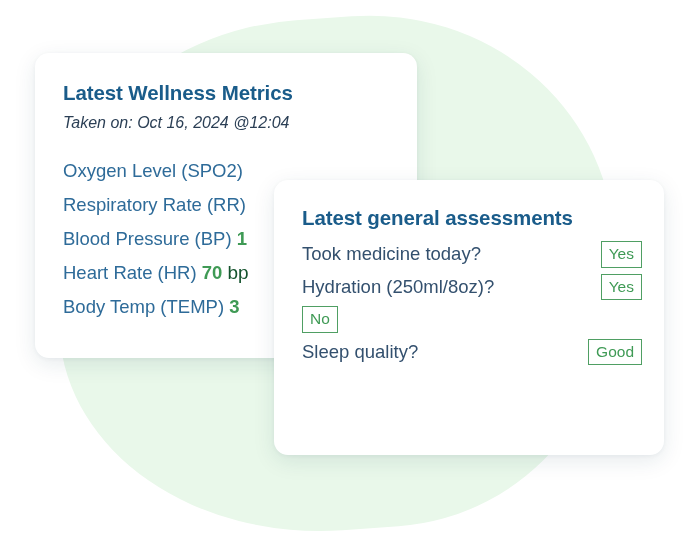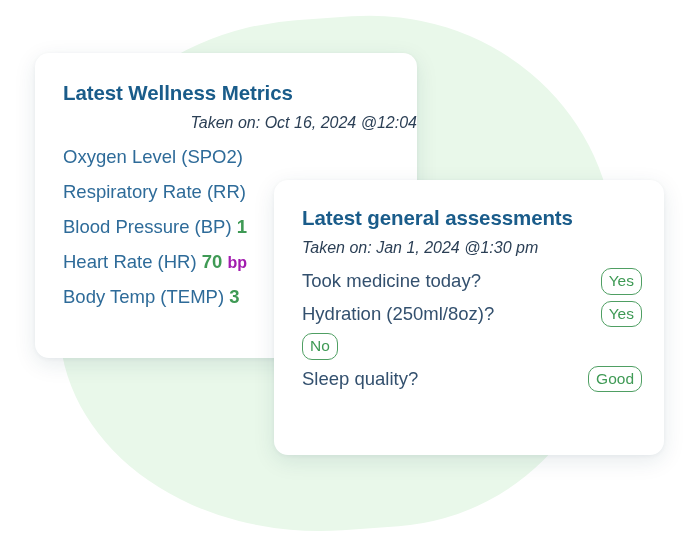--- a/index.html
+++ b/index.html
@@ -60,42 +60,41 @@
     color: #1a5c8a;
     letter-spacing: -0.1px;
     white-space: nowrap;
   }
   #wellness-card .card-subtitle {
     margin-top: 9px;
     font-size: 16px;
     font-style: italic;
     color: #2b3f55;
     white-space: nowrap;
-    text-align: right;
   }
   .metrics-list {
-    margin-top: 8px;
+    margin-top: 22px;
   }
   .metric-row {
     font-size: 18.5px;
     line-height: 34px;
     white-space: nowrap;
     color: #2e6b99;
   }
   .metric-label {
     color: #2e6b99;
   }
   .metric-value {
     color: #3f9a55;
     font-weight: bold;
   }
   .metric-unit {
-    color: #a21caf;
-    font-weight: bold;
-    font-size: 16px;
+    color: #14532d;
+    font-weight: normal;
+    font-size: 19px;
   }
 
   
   #assessments-card {
     left: 274px;
     top: 180px;
     width: 390px;
     height: 275px;
     z-index: 2;
     padding: 26px 22px 0 28px;
@@ -126,21 +125,21 @@
   }
   .assessment-question {
     font-size: 18.5px;
     color: #33506e;
     white-space: nowrap;
   }
   .assessment-badge {
     font-size: 15.5px;
     line-height: 1;
     padding: 4px 7px 5px 7px;
-    border-radius: 10px;
+    border-radius: 0;
     border: 1.5px solid #4f9f63;
     color: #3f9a55;
     background: #ffffff;
     white-space: nowrap;
   }
   .assessment-badge.negative {
     border-color: #c5463a;
     color: #c5463a;
   }
 </style>
@@ -179,21 +178,20 @@
     <div class="metric-row">
       <span class="metric-label">Body Temp (TEMP)</span>
       <span class="metric-value">3</span>
       <span class="metric-unit"></span>
     </div>
   </div>
 </div>
 
 <div class="card" id="assessments-card">
   <div class="card-title">Latest general assessments</div>
-  <div class="card-subtitle">Taken on: Jan 1, 2024 @1:30 pm</div>
 
   <div class="assessment-list">
     <div class="assessment-row">
       <span class="assessment-question">Took medicine today?</span>
       <span class="assessment-badge">Yes</span>
     </div>
     <div class="assessment-row">
       <span class="assessment-question">Hydration (250ml/8oz)?</span>
       <span class="assessment-badge">Yes</span>
     </div>

